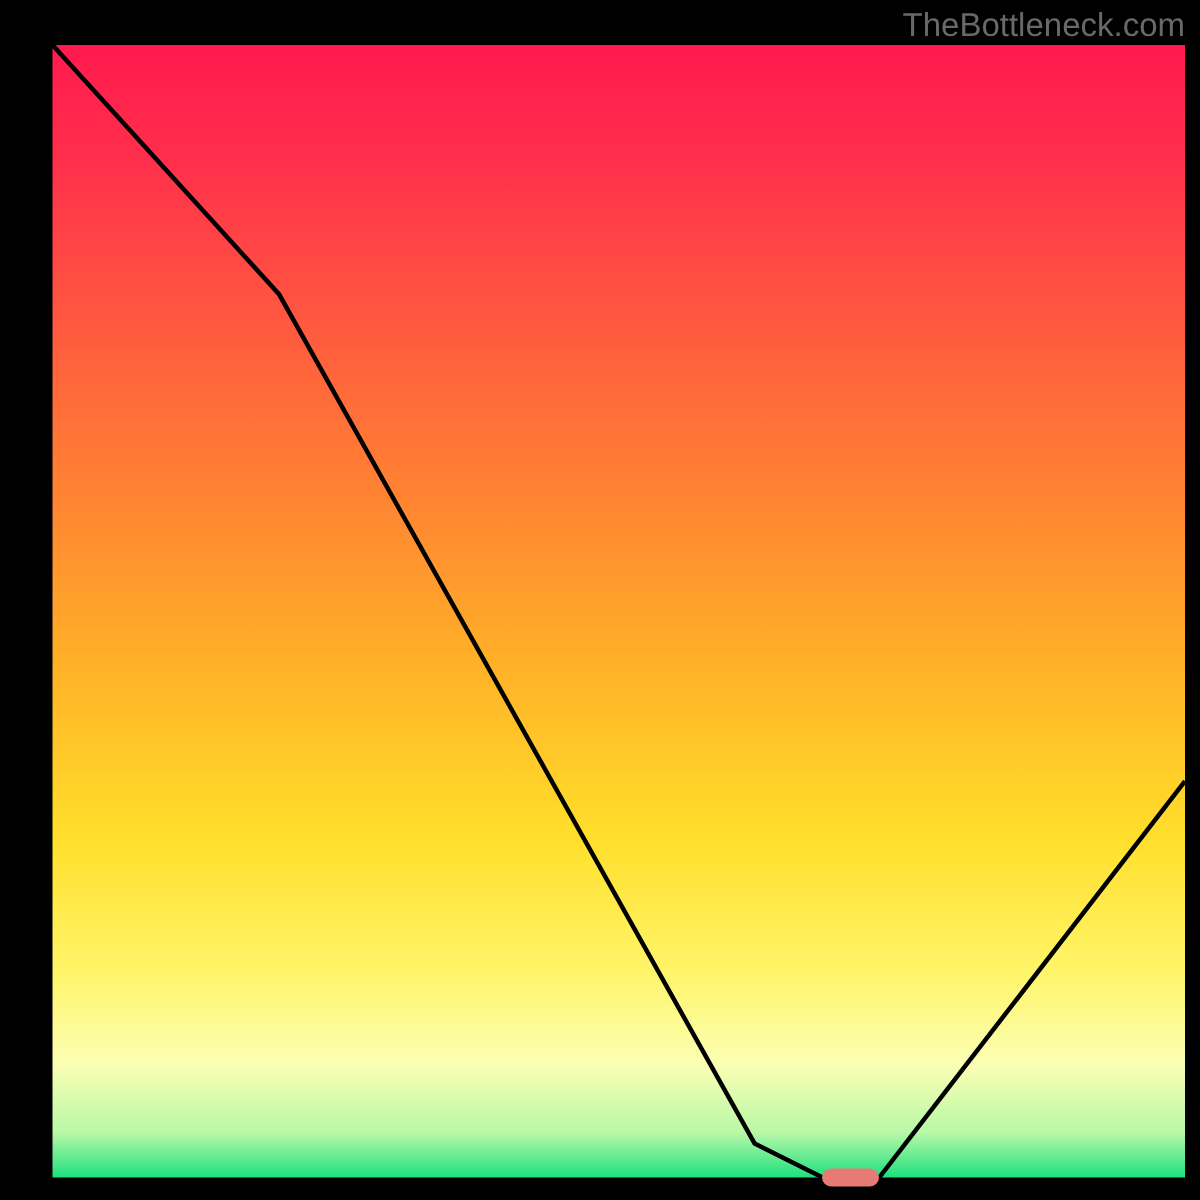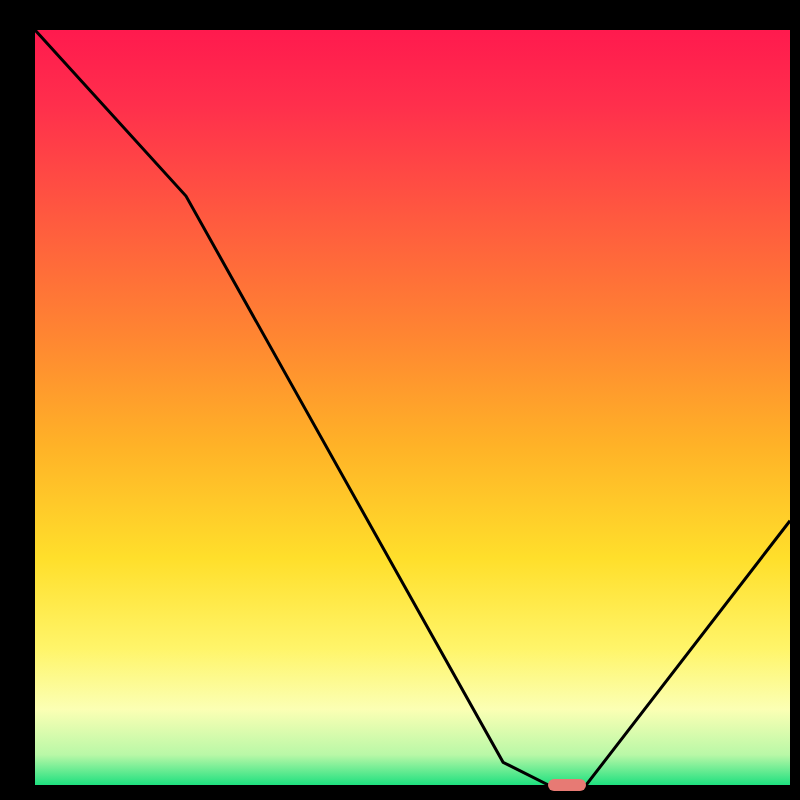--- a/index.html
+++ b/index.html
@@ -34,20 +34,21 @@
     position: absolute;
     background: #e77a74;
     border-radius: 6px;
     z-index: 2;
   }
 </style>
 </head>
 <body>
 
 <div class="container">
+  <div class="watermark">TheBottleneck.com</div>
 
   <svg class="plot" width="800" height="800">
     <defs>
       <linearGradient id="bg-grad" x1="0" y1="0" x2="0" y2="1">
           <stop offset="0%" stop-color="#ff1a4e"></stop>
           <stop offset="10%" stop-color="#ff2f4c"></stop>
           <stop offset="25%" stop-color="#ff5a3f"></stop>
           <stop offset="40%" stop-color="#ff8432"></stop>
           <stop offset="55.00000000000001%" stop-color="#ffb227"></stop>
           <stop offset="70%" stop-color="#ffdf2b"></stop>

